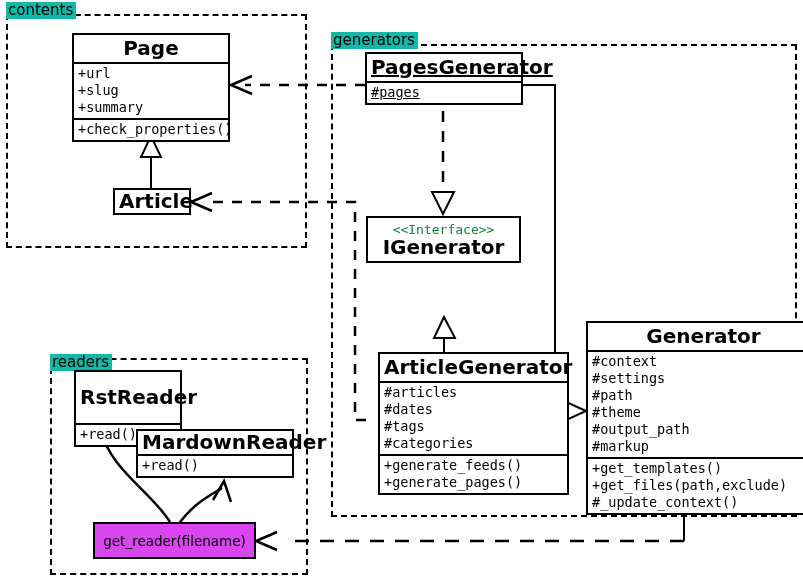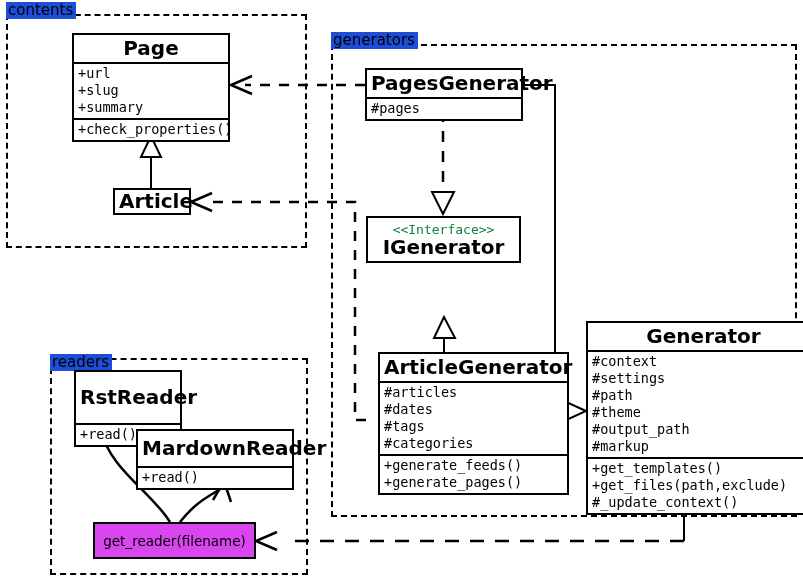--- a/index.html
+++ b/index.html
@@ -30,21 +30,21 @@
     position: absolute;
     box-sizing: border-box;
     border: 2px dashed #000;
     background: transparent;
   }
   .pkg-label {
     position: absolute;
     font-family: "DejaVu Sans", sans-serif;
     font-size: 15px;
     color: #000;
-    background: #1d4ed8;
+    background: #14b8a6;
     padding: 0 3px 0 2px;
     white-space: nowrap;
     line-height: 17px;
   }
 
   
   .cls {
     position: absolute;
     box-sizing: border-box;
     border: 2px solid #000;
@@ -178,21 +178,21 @@
     </div>
     <div class="compartment">
       <div class="member">+check_properties()</div>
     </div>
   </div>
 
   <div class="cls" style="left:113px; top:188px; width:78px;">
     <div class="name" style="padding:3px 4px;">Article</div>
   </div>
 
-  <div class="cls" style="left:365px; top:68px; width:158px;">
+  <div class="cls" style="left:365px; top:52px; width:158px;text-decoration:underline;">
     <div class="name">PagesGenerator</div>
     <div class="compartment">
       <div class="member">#pages</div>
     </div>
   </div>
 
   <div class="cls" style="left:366px; top:216px; width:155px;">
     <div class="stereo">&lt;&lt;Interface&gt;&gt;</div>
     <div class="name with-stereo">IGenerator</div>
   </div>
@@ -229,21 +229,21 @@
   </div>
 
   <div class="cls" style="left:74px; top:370px; width:108px;">
     <div class="name" style="padding:17px 4px;">RstReader</div>
     <div class="compartment">
       <div class="member">+read()</div>
     </div>
   </div>
 
   <div class="cls" style="left:136px; top:429px; width:158px;">
-    <div class="name" style="padding:9px 4px;">MardownReader</div>
+    <div class="name" style="padding:3px 4px;">MardownReader</div>
     <div class="compartment">
       <div class="member">+read()</div>
     </div>
   </div>
 
   <div class="plain-box" style="left:93px; top:522px; width:163px; height:37px;">
     <span class="fn">get_reader(filename)</span>
   </div>
 
 </div>

